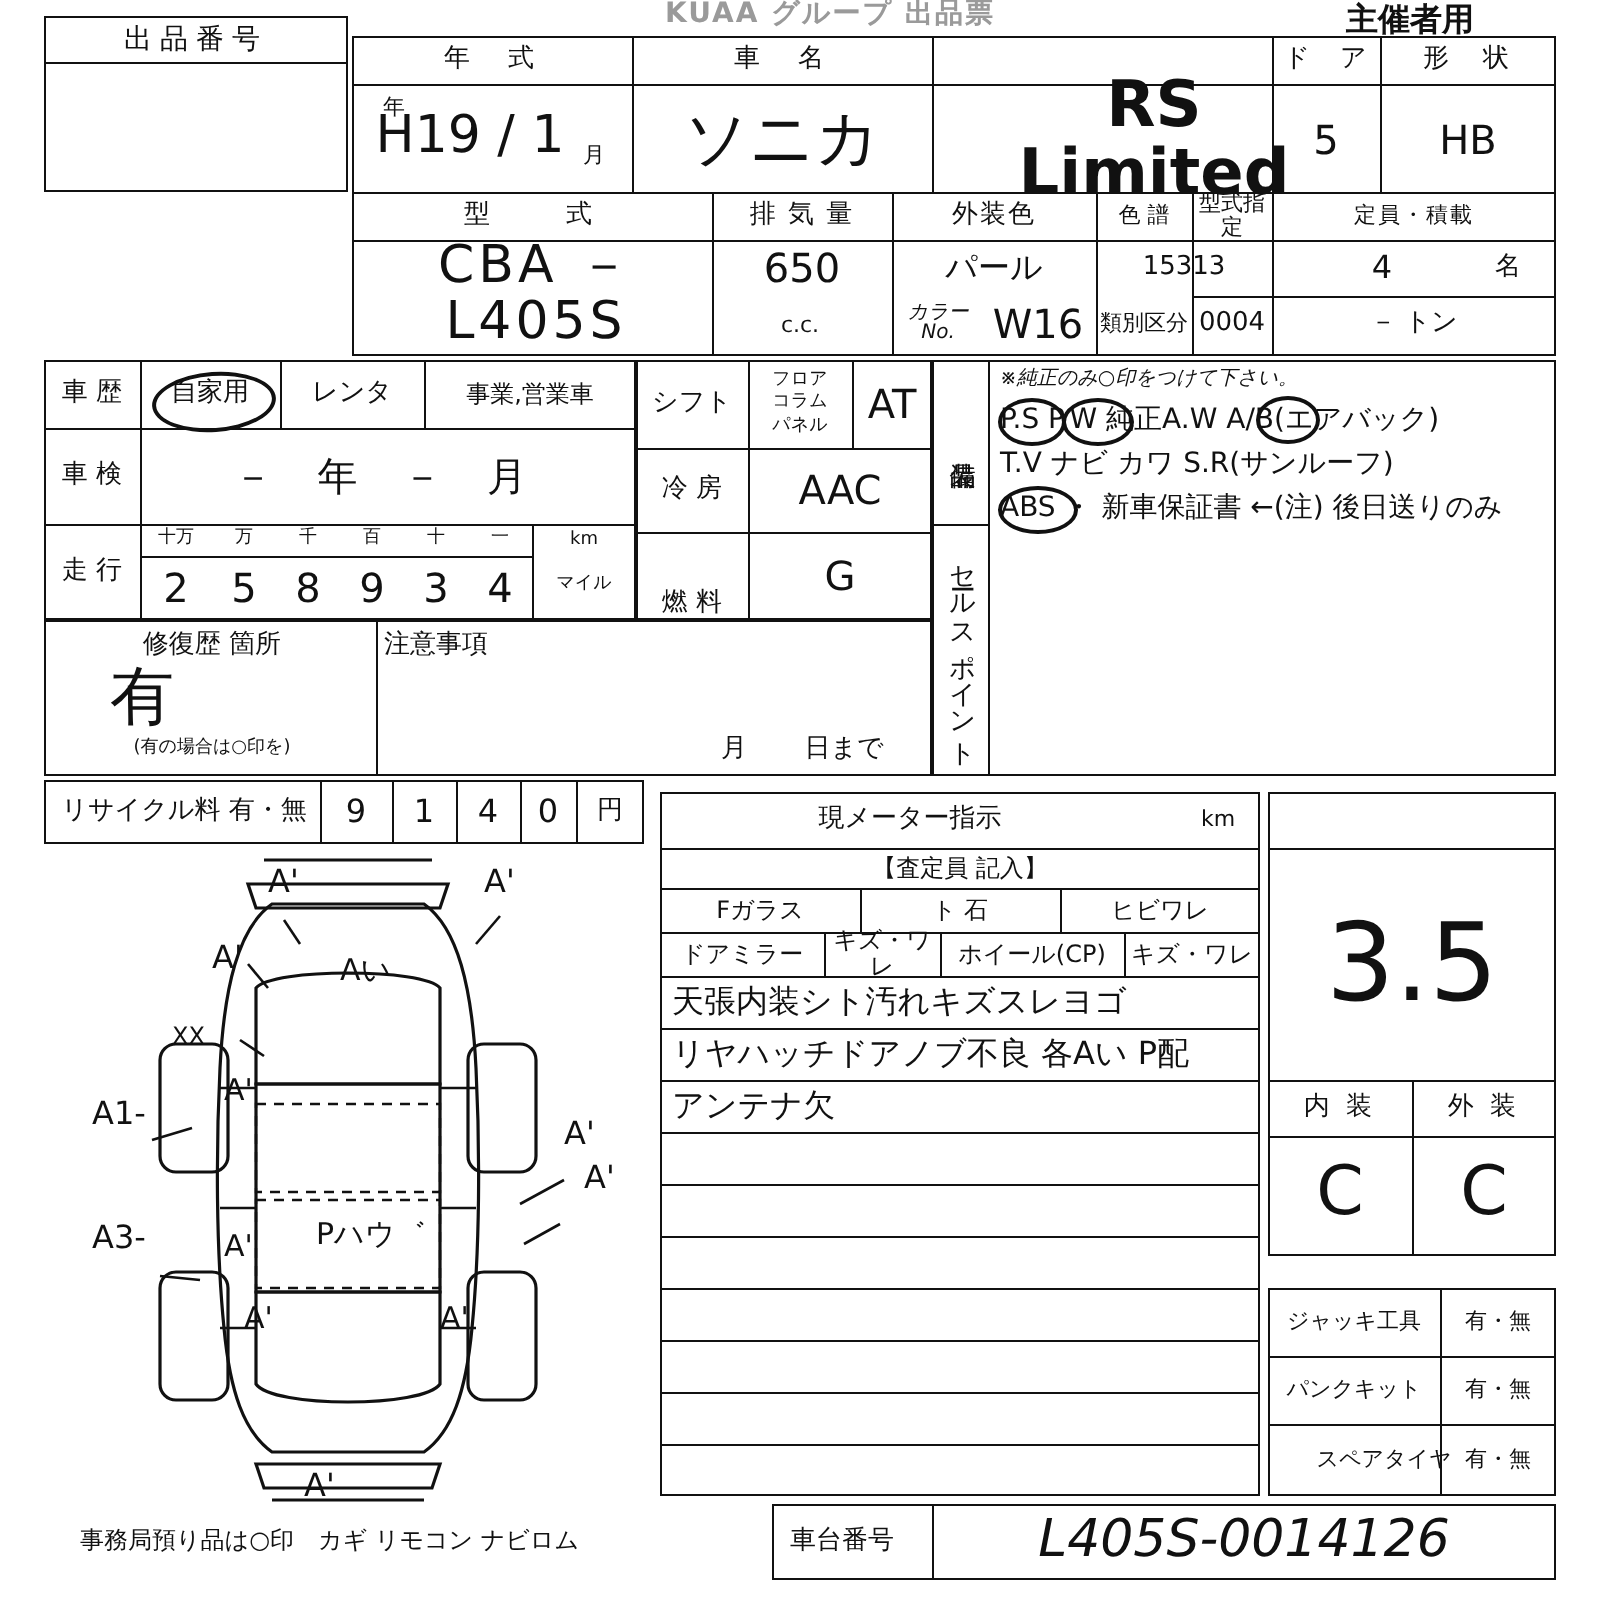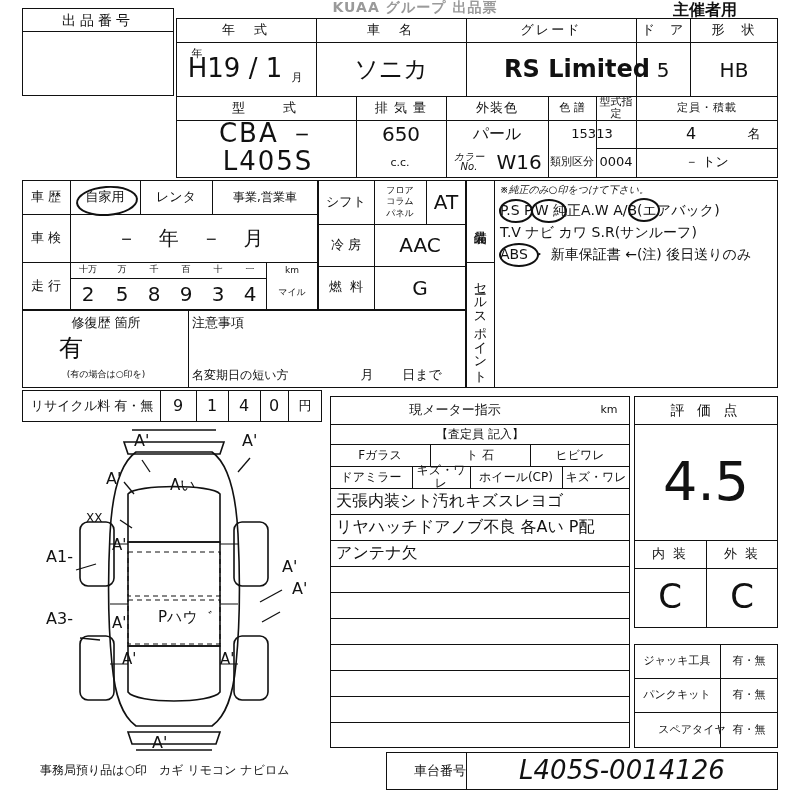--- a/index.html
+++ b/index.html
@@ -11,21 +11,21 @@
   .vert{writing-mode:vertical-rl;text-orientation:upright;}
   .tiny{font-size:9px;}
   .s10{font-size:10px;font-style:italic;}
   .s11{font-size:11px;}
   .s12{font-size:12px;}
   .s13{font-size:13px;}
   .s14{font-size:14px;}
   .s16{font-size:16px;}
   .s20{font-size:20px;}
   .s22{font-size:26px;}
-  .s26{font-size:24px;}
+  .s26{font-size:32px;}
   .s34{font-size:34px;}
   .lineh{position:absolute;background:#111;height:1px;}
   .linev{position:absolute;background:#111;width:1px;}
   .oval{position:absolute;border:2px solid #111;border-radius:50%;}
   svg{display:block;}
 </style>
 </head>
 <body>
 
 <div id="sheet">
@@ -43,21 +43,20 @@
   <div class="lineh" style="left:176px;top:96px;width:602px;"></div>
   <div class="lineh" style="left:176px;top:120px;width:602px;"></div>
 
   <div class="linev" style="left:316px;top:18px;height:78px;"></div>
   <div class="linev" style="left:466px;top:18px;height:78px;"></div>
   <div class="linev" style="left:636px;top:18px;height:160px;"></div>
   <div class="linev" style="left:690px;top:18px;height:78px;"></div>
 
   <div class="lbl s13" style="left:176px;top:18px;width:140px;height:24px;letter-spacing:3px;">年　式</div>
   <div class="lbl s13" style="left:316px;top:18px;width:150px;height:24px;letter-spacing:3px;">車　名</div>
-  <div class="lbl s13" style="left:466px;top:18px;width:170px;height:24px;letter-spacing:2px;">グレード</div>
   <div class="lbl s13" style="left:636px;top:18px;width:54px;height:24px;letter-spacing:1px;">ド　ア</div>
   <div class="lbl s13" style="left:690px;top:18px;width:88px;height:24px;letter-spacing:2px;">形　状</div>
 
   <div class="lbl hand s22" style="left:180px;top:48px;width:110px;height:42px;">H19 / 1</div>
   <div class="lbl s11" style="left:186px;top:46px;width:22px;height:16px;">年</div>
   <div class="lbl s11" style="left:286px;top:70px;width:22px;height:16px;">月</div>
   <div class="lbl hand s26" style="left:316px;top:48px;width:150px;height:44px;">ソニカ</div>
   <div class="lbl hand s26" style="left:480px;top:48px;width:170px;height:44px;font-weight:bold;padding-left:24px;">RS Limited</div>
   <div class="lbl hand s20" style="left:636px;top:48px;width:54px;height:44px;">5</div>
   <div class="lbl hand s20" style="left:690px;top:48px;width:88px;height:44px;">HB</div>
@@ -135,21 +134,21 @@
 
   <div class="lbl s13" style="left:318px;top:180px;width:56px;height:44px;">シフト</div>
   <div class="lbl tiny" style="left:374px;top:180px;width:52px;height:44px;white-space:pre-line;line-height:1.25;">フロア
 コラム
 パネル</div>
   <div class="lbl hand s20" style="left:426px;top:180px;width:40px;height:44px;">AT</div>
 
   <div class="lbl s13" style="left:318px;top:224px;width:56px;height:42px;">冷 房</div>
   <div class="lbl hand s20" style="left:374px;top:224px;width:92px;height:42px;">AAC</div>
 
-  <div class="lbl s13" style="left:318px;top:266px;width:56px;height:44px;font-family:Liberation Mono, monospace;">燃 料</div>
+  <div class="lbl s13" style="left:318px;top:280px;width:56px;height:44px;">燃 料</div>
   <div class="lbl hand s20" style="left:374px;top:266px;width:92px;height:44px;">G</div>
 
   <div class="bx" style="left:466px;top:180px;width:312px;height:208px;"></div>
   <div class="linev" style="left:494px;top:180px;height:208px;"></div>
   <div class="lineh" style="left:466px;top:262px;width:28px;"></div>
 
   <div class="lbl vert s13" style="left:466px;top:182px;width:28px;height:78px;">装備品</div>
   <div class="lbl vert s13" style="left:466px;top:264px;width:28px;height:122px;">セールスポイント</div>
 
   <div class="lbl s10" style="left:500px;top:182px;width:270px;height:16px;justify-content:flex-start;">※純正のみ○印をつけて下さい。</div>
@@ -161,21 +160,20 @@
   <div class="oval" style="left:531px;top:199px;width:32px;height:20px;"></div>
   <div class="oval" style="left:628px;top:198px;width:28px;height:20px;"></div>
   <div class="oval" style="left:499px;top:243px;width:36px;height:20px;"></div>
 
   <div class="bx" style="left:22px;top:310px;width:444px;height:78px;"></div>
   <div class="linev" style="left:188px;top:310px;height:78px;"></div>
   <div class="lbl s13" style="left:26px;top:312px;width:160px;height:22px;">修復歴 箇所</div>
   <div class="lbl hand s26" style="left:26px;top:334px;width:90px;height:30px;">有</div>
   <div class="lbl tiny" style="left:26px;top:366px;width:160px;height:18px;">(有の場合は○印を)</div>
   <div class="lbl s13" style="left:192px;top:312px;width:120px;height:22px;justify-content:flex-start;">注意事項</div>
-  <div class="lbl s12" style="left:192px;top:364px;width:150px;height:22px;justify-content:flex-start;">名変期日の短い方</div>
   <div class="lbl s13" style="left:352px;top:364px;width:30px;height:22px;">月</div>
   <div class="lbl s13" style="left:392px;top:364px;width:60px;height:22px;">日まで</div>
 
   <div class="bx" style="left:22px;top:390px;width:300px;height:32px;"></div>
   <div class="linev" style="left:160px;top:390px;height:32px;"></div>
   <div class="linev" style="left:196px;top:390px;height:32px;"></div>
   <div class="linev" style="left:228px;top:390px;height:32px;"></div>
   <div class="linev" style="left:260px;top:390px;height:32px;"></div>
   <div class="linev" style="left:288px;top:390px;height:32px;"></div>
   <div class="lbl s13" style="left:24px;top:390px;width:136px;height:32px;">リサイクル料 有・無</div>
@@ -220,41 +218,40 @@
 
   <div class="lbl hand s16" style="left:336px;top:488px;width:294px;height:26px;justify-content:flex-start;">天張内装シト汚れキズスレヨゴ</div>
   <div class="lbl hand s16" style="left:336px;top:514px;width:294px;height:26px;justify-content:flex-start;">リヤハッチドアノブ不良 各Aい P配</div>
   <div class="lbl hand s16" style="left:336px;top:540px;width:294px;height:26px;justify-content:flex-start;">アンテナ欠</div>
 
   <div class="bx" style="left:634px;top:396px;width:144px;height:232px;"></div>
   <div class="lineh" style="left:634px;top:424px;width:144px;"></div>
   <div class="lineh" style="left:634px;top:540px;width:144px;"></div>
   <div class="lineh" style="left:634px;top:568px;width:144px;"></div>
   <div class="linev" style="left:706px;top:540px;height:88px;"></div>
-  <div class="lbl s14" style="left:634px;top:398px;width:144px;height:24px;letter-spacing:4px;">評 価 点</div>
-  <div class="lbl hand s34" style="left:634px;top:430px;width:144px;height:104px;font-size:54px;">4.5</div>
+  <div class="lbl hand s34" style="left:634px;top:430px;width:144px;height:104px;font-size:54px;">3.5</div>
   <div class="lbl s13" style="left:634px;top:540px;width:72px;height:28px;letter-spacing:2px;">内 装</div>
   <div class="lbl s13" style="left:706px;top:540px;width:72px;height:28px;letter-spacing:2px;">外 装</div>
   <div class="lbl hand s34" style="left:634px;top:568px;width:72px;height:58px;">C</div>
   <div class="lbl hand s34" style="left:706px;top:568px;width:72px;height:58px;">C</div>
 
   <div class="bx" style="left:634px;top:644px;width:144px;height:104px;"></div>
   <div class="lineh" style="left:634px;top:678px;width:144px;"></div>
   <div class="lineh" style="left:634px;top:712px;width:144px;"></div>
   <div class="linev" style="left:720px;top:644px;height:104px;"></div>
   <div class="lbl s11" style="left:634px;top:644px;width:86px;height:34px;line-height:1.1;">ジャッキ工具</div>
   <div class="lbl s11" style="left:720px;top:644px;width:58px;height:34px;">有・無</div>
   <div class="lbl s11" style="left:634px;top:678px;width:86px;height:34px;">パンクキット</div>
   <div class="lbl s11" style="left:720px;top:678px;width:58px;height:34px;">有・無</div>
   <div class="lbl s11" style="left:634px;top:712px;width:86px;height:36px;margin-left:15px;">スペアタイヤ</div>
   <div class="lbl s11" style="left:720px;top:712px;width:58px;height:36px;">有・無</div>
 
   <div class="bx" style="left:386px;top:752px;width:392px;height:38px;"></div>
   <div class="linev" style="left:466px;top:752px;height:38px;"></div>
-  <div class="lbl s13" style="left:400px;top:752px;width:80px;height:38px;">車台番号</div>
+  <div class="lbl s13" style="left:381px;top:752px;width:80px;height:38px;">車台番号</div>
   <div class="lbl hand s22" style="left:466px;top:752px;width:312px;height:38px;font-style:italic;">L405S-0014126</div>
 
   <div class="lbl s12" style="left:40px;top:758px;width:330px;height:24px;justify-content:flex-start;">事務局預り品は○印　カギ  リモコン  ナビロム</div>
 
   <div style="position:absolute;left:24px;top:424px;width:300px;height:330px;">
     <svg width="300" height="330" viewBox="0 0 300 330">
       <g fill="none" stroke="#111" stroke-width="1.6">
 
         <path d="M112 28 C95 40 88 70 86 110 C84 150 84 200 88 240 C91 272 98 292 112 302
                  L188 302 C202 292 209 272 212 240 C216 200 216 150 214 110 C212 70 205 40 188 28 Z"></path>

